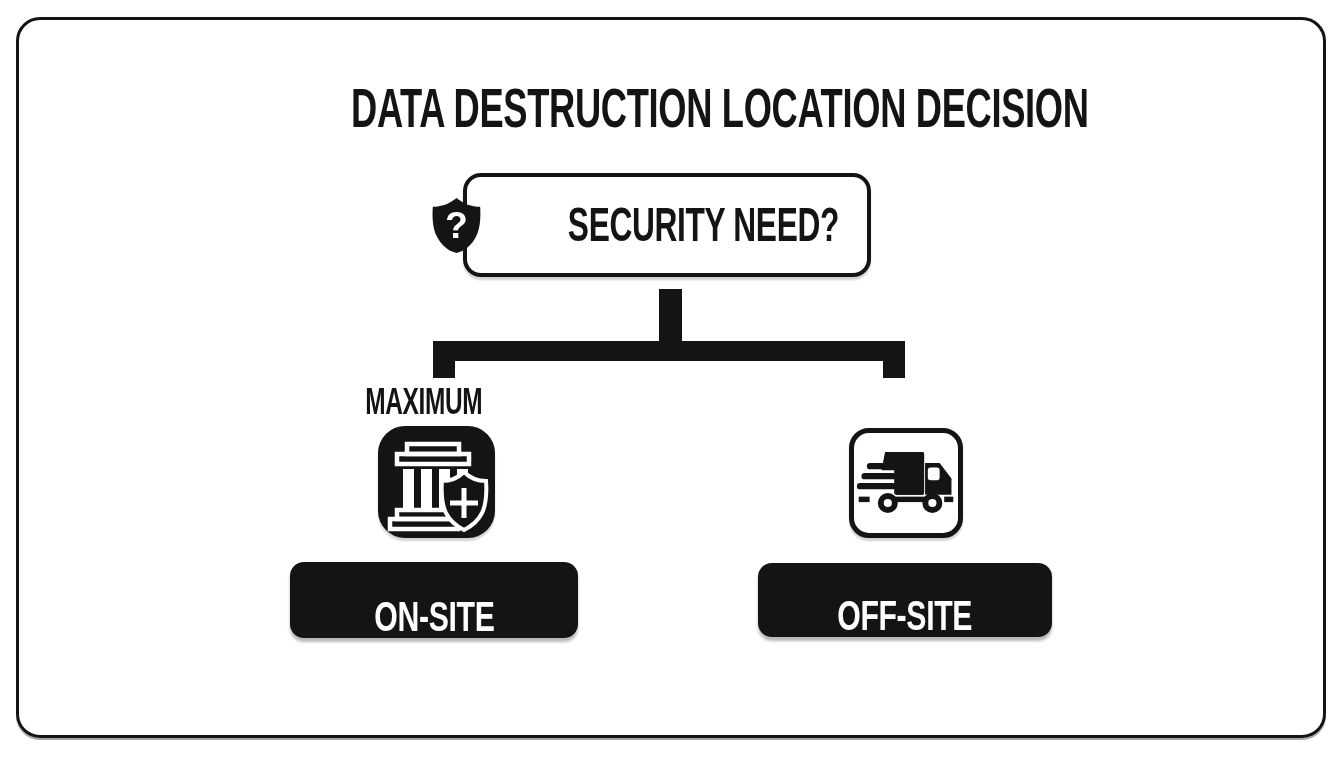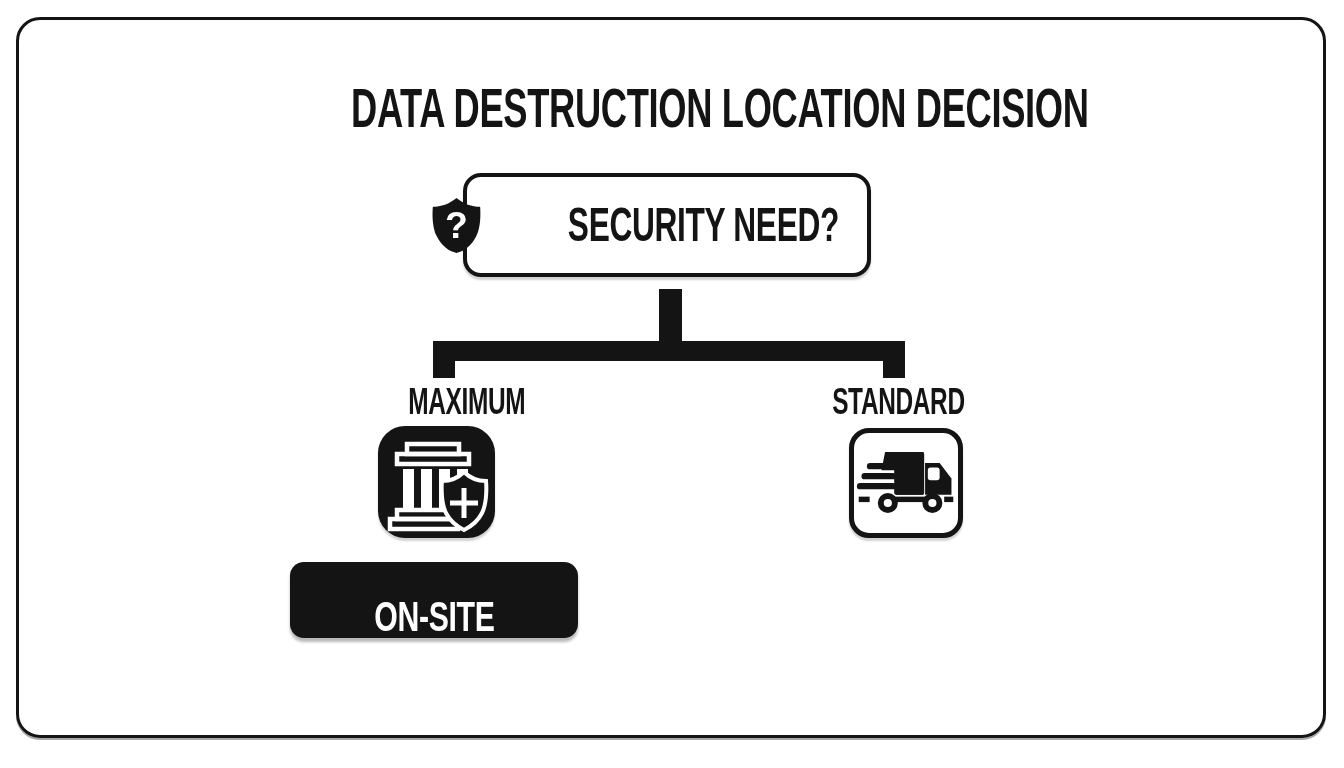--- a/index.html
+++ b/index.html
@@ -60,21 +60,21 @@
   }
   .decision-box .label { font-size: 48px; }
 
   
   .conn { background: #141414; }
   .stem       { left: 659px; top: 289px; width: 23px; height: 53px; }
   .hbar       { left: 433px; top: 341px; width: 472px; height: 20px; }
   .stub-left  { left: 433px; top: 359px; width: 22px; height: 19px; }
   .stub-right { left: 883px; top: 359px; width: 22px; height: 19px; }
 
-  .branch-label { top: 381px; width: 220px; text-align: right; font-size: 37px; }
+  .branch-label { top: 381px; width: 220px; text-align: left; font-size: 37px; }
   .branch-label.left  { left: 335px; }
   .branch-label.right { left: 779px; }
 
   
   .tile-dark {
     left: 378px; top: 426px;
     width: 117px; height: 112px;
     background: #141414;
     border-radius: 27px;
     box-shadow: 0 3px 2px rgba(0,0,0,0.18);
@@ -125,23 +125,20 @@
   </div>
 
   <div class="abs conn stem"></div>
   <div class="abs conn hbar"></div>
   <div class="abs conn stub-left"></div>
   <div class="abs conn stub-right"></div>
 
   <div class="abs branch-label left">
     <span class="cond">MAXIMUM</span>
   </div>
-  <div class="abs branch-label right">
-    <span class="cond">STANDARD</span>
-  </div>
 
   <div class="abs tile-dark">
     <svg viewBox="0 0 117 112" xmlns="http://www.w3.org/2000/svg">
 
       <rect x="29" y="18" width="52" height="10" fill="none" stroke="#ffffff" stroke-width="4.5"></rect>
       <rect x="19" y="28" width="72" height="10" fill="none" stroke="#ffffff" stroke-width="4.5"></rect>
 
       <rect x="25" y="43" width="11" height="41" fill="#ffffff"></rect>
       <rect x="43" y="43" width="11" height="41" fill="#ffffff"></rect>
       <rect x="61" y="43" width="11" height="41" fill="#ffffff"></rect>
@@ -175,14 +172,17 @@
       <circle cx="37" cy="77" r="11" fill="#141414"></circle>
       <circle cx="37" cy="77" r="4.5" fill="#ffffff"></circle>
       <circle cx="86" cy="77" r="11" fill="#141414"></circle>
       <circle cx="86" cy="77" r="4.5" fill="#ffffff"></circle>
     </svg>
   </div>
 
   <div class="abs outcome on-site">
     <span class="cond label">ON-SITE</span>
   </div>
+  <div class="abs outcome off-site">
+    <span class="cond label">OFF-SITE</span>
+  </div>
 
 </div>
 
 </body></html>

